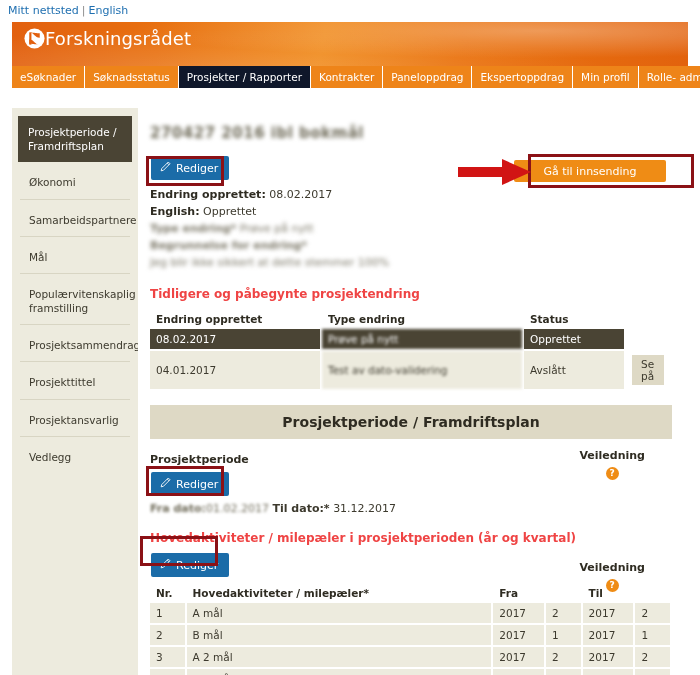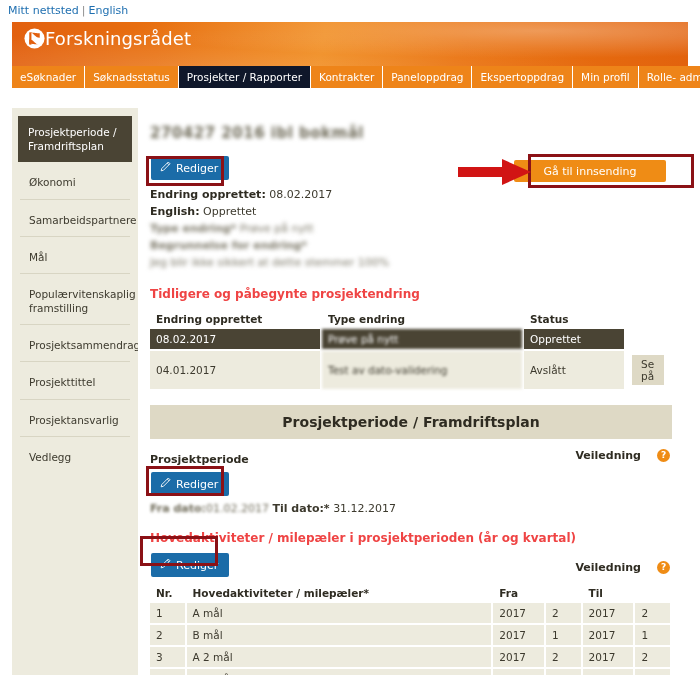--- a/index.html
+++ b/index.html
@@ -143,22 +143,22 @@
     padding:3px 9px; cursor:pointer;
   }
 
   
   .sec-banner {
     background:#ded9c5; text-align:center; font-size:14px; font-weight:bold;
     color:#2f2c22; padding:9px 0; margin:14px 0 14px 2px;
   }
 
   .veiledning {
-    position:absolute; right:2px; display:flex; align-items:center; gap:16px;
-    font-size:11px; font-weight:bold; color:#2f2c22;
+    position:absolute; right:27px; display:flex; align-items:center; gap:5px;
+    font-size:11px; font-weight:bold; color:#2f2c22;flex-direction:column;
   }
   .qmark {
     width:13px; height:13px; border-radius:50%; background:#ef8c15; color:#fff;
     font-size:9px; font-weight:bold; display:flex; align-items:center;
     justify-content:center; line-height:1;
   }
 
   .sub-label { font-size:11px; font-weight:bold; color:#2f2c22; margin-left:2px; }
 
   .dates { margin-left:2px; font-size:11px; }

